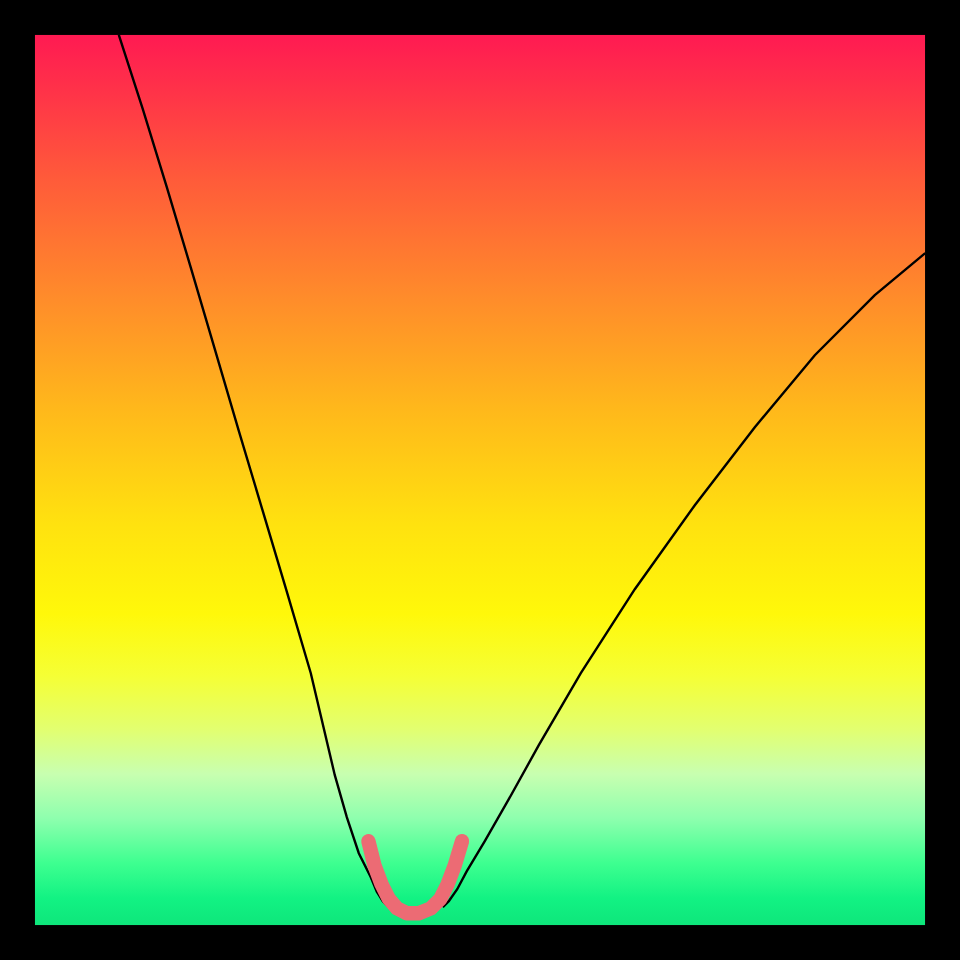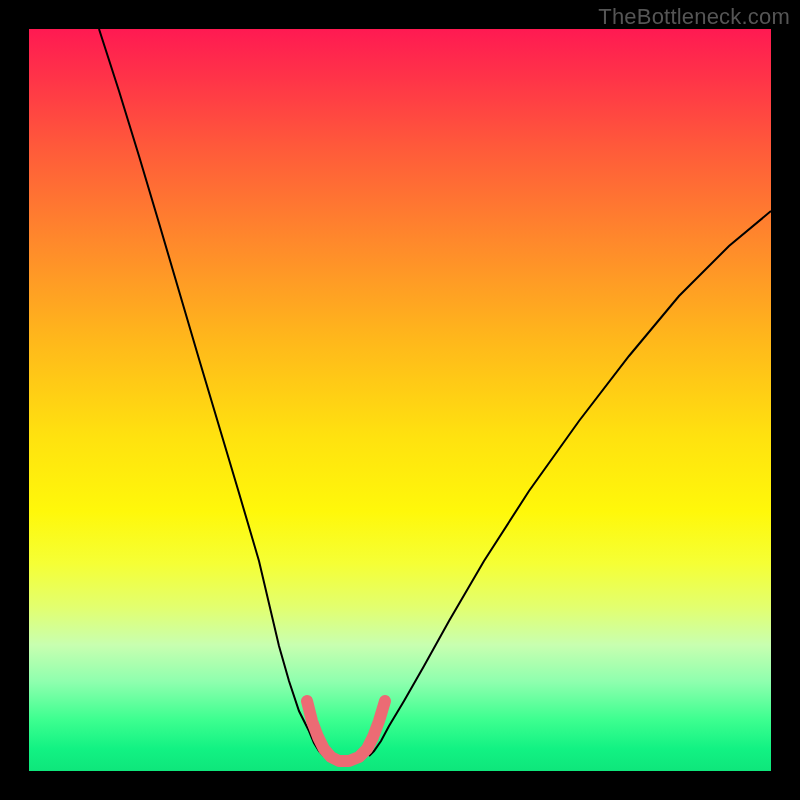--- a/index.html
+++ b/index.html
@@ -61,21 +61,20 @@
     inset: 0;
     width: 100%;
     height: 100%;
   }
 </style>
 </head>
 <body>
 
 <div class="frame">
 
-  <div class="watermark">TheBottleneck.com</div>
 
   <div class="plot">
     <div class="gradient"></div>
     <svg class="curves" viewBox="0 0 742 742" preserveAspectRatio="none">
       <path fill="none" d="M70 0 L90 62 L110 127 L130 194 L150 262 L170 330 L190 397 L210 464 L230 532 L250 617 L260 652 L270 682 L280 702 L285 714 L290 722 L295 727" stroke="#000000" stroke-width="2"></path>
       <path fill="none" d="M340 727 L345 722 L352 712 L360 697 L375 672 L395 637 L420 592 L455 532 L500 462 L550 392 L600 327 L650 267 L700 217 L742 182" stroke="#000000" stroke-width="2"></path>
       <path fill="none" d="M278 672 L283 692 L289 708 L295 720 L302 728 L310 732 L320 732 L330 728 L338 720 L344 708 L350 692 L356 672" stroke="#ec6b74" stroke-width="12" stroke-linecap="round" stroke-linejoin="round"></path>
     </svg>
   </div>
 

